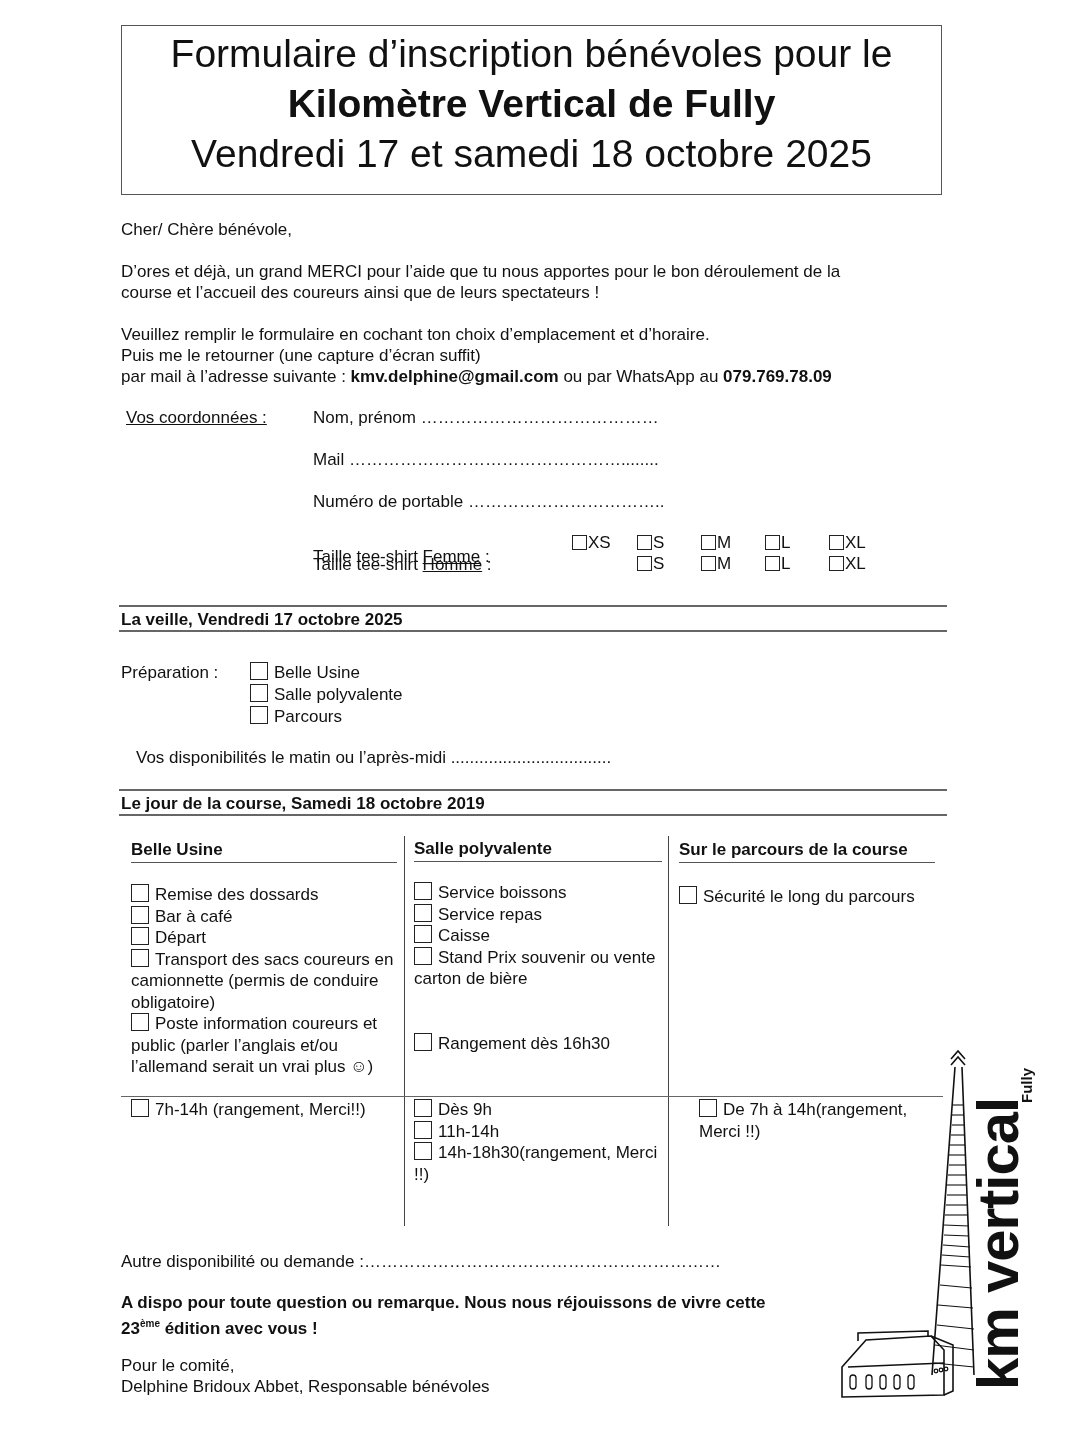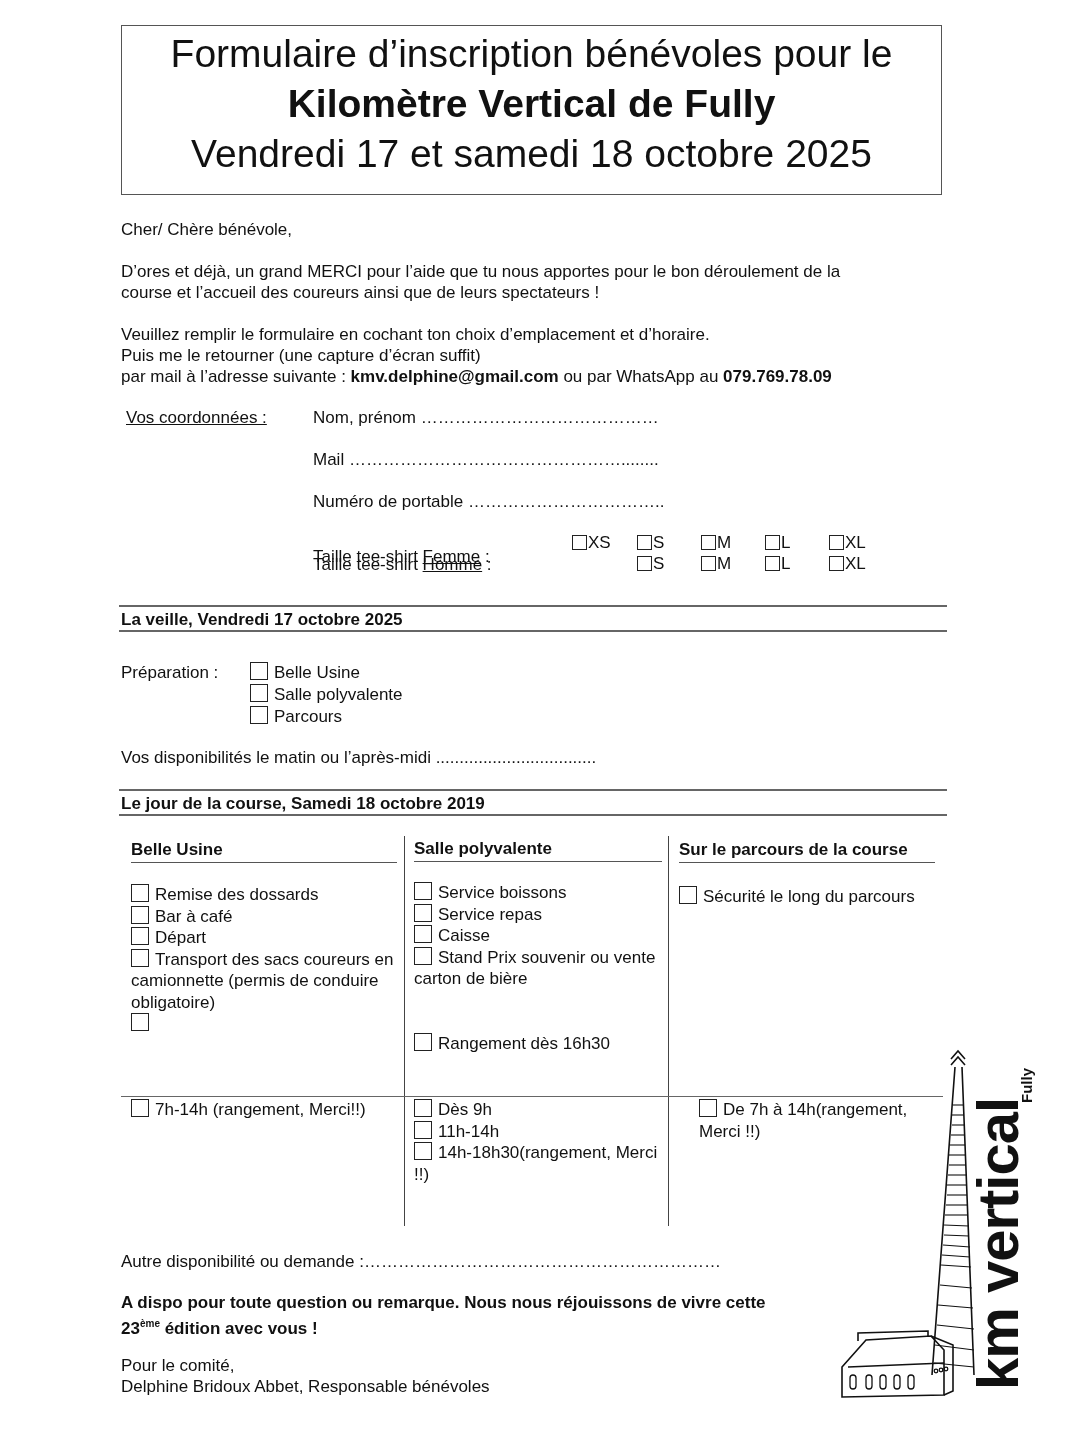--- a/index.html
+++ b/index.html
@@ -73,37 +73,37 @@
 <div class="abs hr" style="left:119px; top:605px; width:828px;"></div>
 <div class="abs txt b" style="left:121px; top:609px;">La veille, Vendredi 17 octobre 2025</div>
 <div class="abs hr" style="left:119px; top:630px; width:828px;"></div>
 
 <div class="abs txt" style="left:121px; top:662px;">Préparation :</div>
 <div class="abs txt" style="left:250px; top:662px; line-height:22px;">
   <div><span class="cb" style="width:18px;height:18px;margin-right:6px"></span><span>Belle Usine</span></div>
   <div><span class="cb" style="width:18px;height:18px;margin-right:6px"></span><span>Salle polyvalente</span></div>
   <div><span class="cb" style="width:18px;height:18px;margin-right:6px"></span><span>Parcours</span></div>
 </div>
-<div class="abs txt" style="left:121px; top:747px;text-align:center;">Vos disponibilités le matin ou l’après-midi ..................................</div>
+<div class="abs txt" style="left:136px; top:747px;text-align:center;">Vos disponibilités le matin ou l’après-midi ..................................</div>
 
 <div class="abs hr" style="left:119px; top:789px; width:828px;"></div>
 <div class="abs txt b" style="left:121px; top:793px;">Le jour de la course, Samedi 18 octobre 2019</div>
 <div class="abs hr" style="left:119px; top:814px; width:828px;"></div>
 
 <div class="abs vr" style="left:404px; top:836px; height:390px;"></div>
 <div class="abs vr" style="left:668px; top:836px; height:390px;"></div>
 <div class="abs hr" style="left:121px; top:1096px; width:822px; border-top-width:1.5px;"></div>
 
 <div class="abs colhead" style="left:131px; top:840px; width:266px;">Belle Usine</div>
 <div class="abs col" style="left:131px; top:884px; width:270px;">
   <div><span class="cb" style="width:18px;height:18px;margin-right:6px"></span><span>Remise des dossards</span></div>
   <div><span class="cb" style="width:18px;height:18px;margin-right:6px"></span><span>Bar à café</span></div>
   <div><span class="cb" style="width:18px;height:18px;margin-right:6px"></span><span>Départ</span></div>
   <div><span class="cb" style="width:18px;height:18px;margin-right:6px"></span><span>Transport des sacs coureurs en camionnette (permis de conduire obligatoire)</span></div>
-  <div><span class="cb" style="width:18px;height:18px;margin-right:6px"></span></div>
+  <div><span class="cb" style="width:18px;height:18px;margin-right:6px"></span><span>Poste information coureurs et public (parler l’anglais et/ou l’allemand serait un vrai plus ☺)</span></div>
 </div>
 <div class="abs col" style="left:131px; top:1099px; width:270px;">
   <div><span class="cb" style="width:18px;height:18px;margin-right:6px"></span><span>7h-14h (rangement, Merci!!)</span></div>
 </div>
 
 <div class="abs colhead" style="left:414px; top:839px; width:248px;">Salle polyvalente</div>
 <div class="abs col" style="left:414px; top:882px; width:252px;">
   <div><span class="cb" style="width:18px;height:18px;margin-right:6px"></span><span>Service boissons</span></div>
   <div><span class="cb" style="width:18px;height:18px;margin-right:6px"></span><span>Service repas</span></div>
   <div><span class="cb" style="width:18px;height:18px;margin-right:6px"></span><span>Caisse</span></div>

